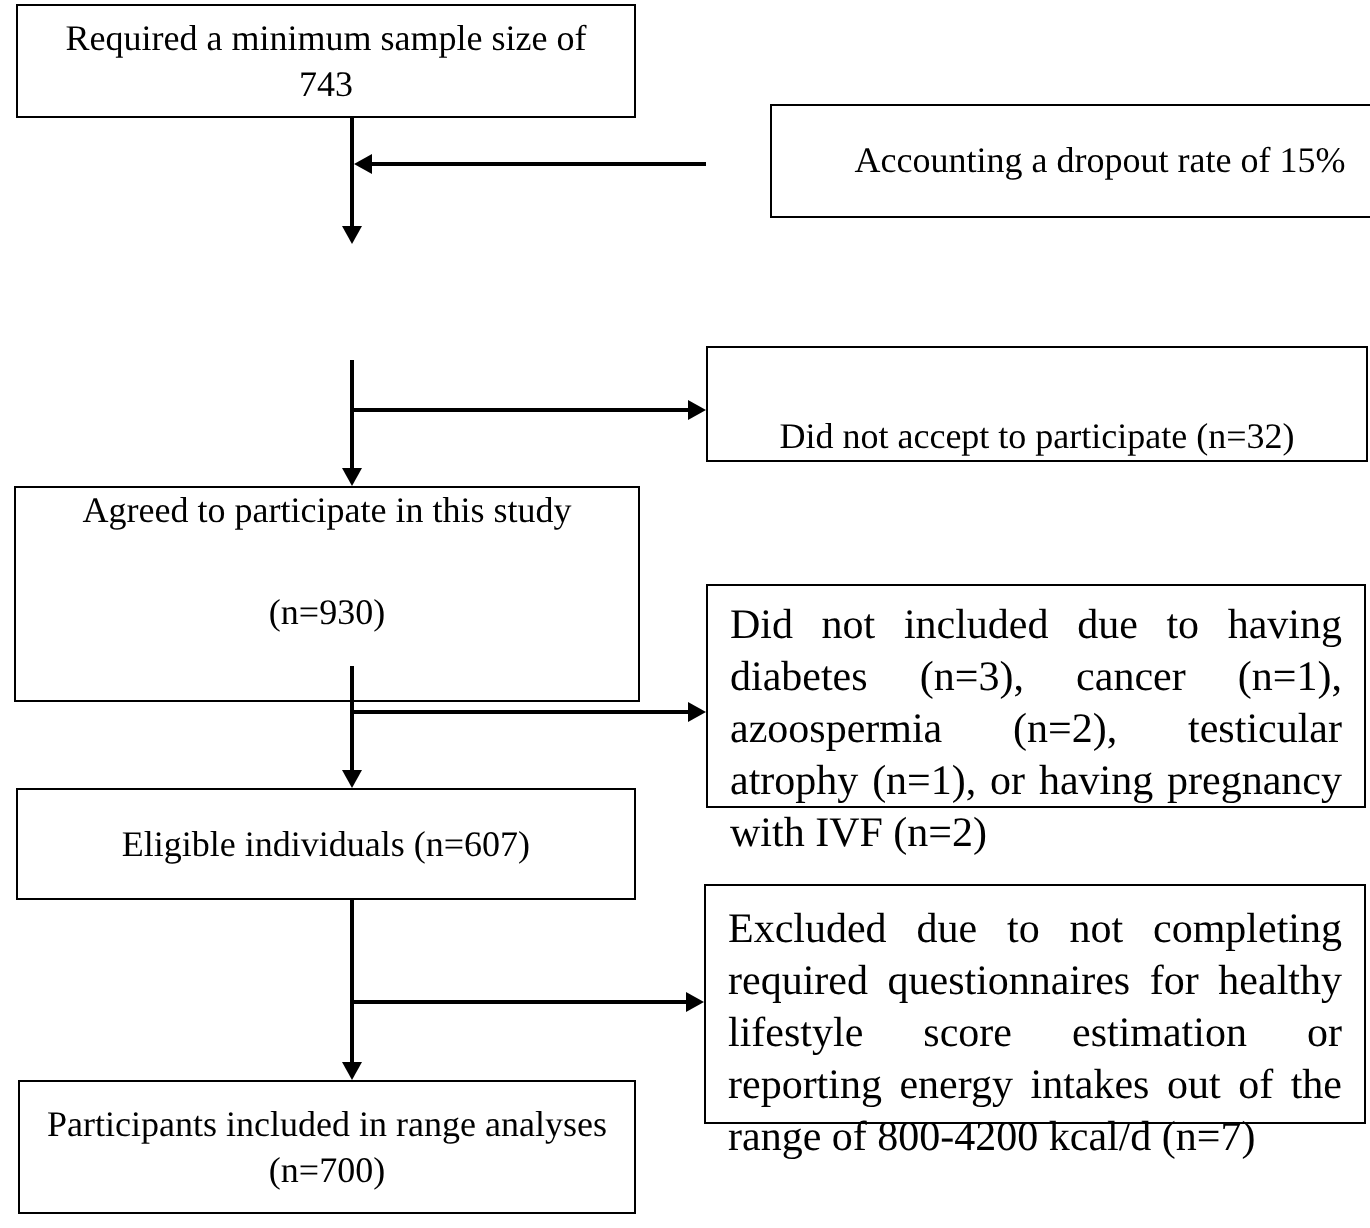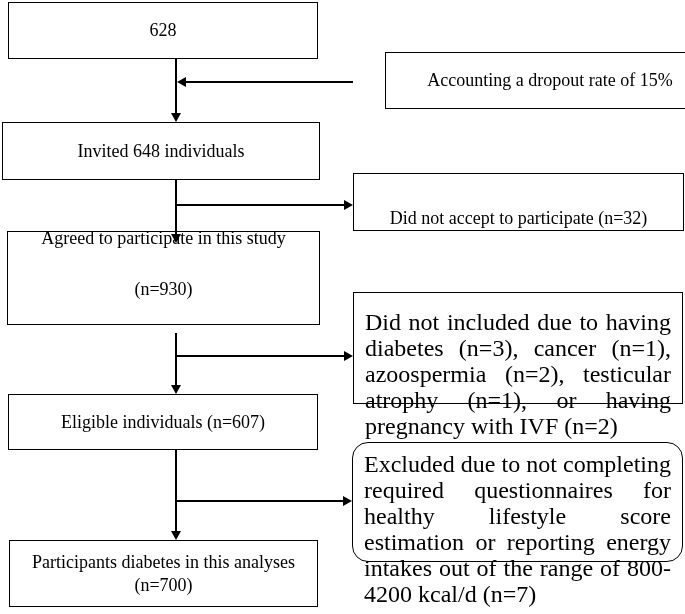--- a/index.html
+++ b/index.html
@@ -20,23 +20,23 @@
     flex-direction: column;
     align-items: center;
     justify-content: center;
     text-align: center;
     font-size: 18px;
     line-height: 23px;
   }
   .box.rjust {
     display: block;
     text-align: justify;
-    font-size: 24px;
+    font-size: 21px;
     line-height: 26px;
-    padding: 16px 11px;
+    padding: 6px 11px;
   }
   .gap { height: 12px; }
   .vline { position: absolute; width: 2px; background: #000000; }
   .hline { position: absolute; height: 2px; background: #000000; }
   .arrow-down {
     position: absolute; width: 0; height: 0;
     border-left: 5px solid transparent;
     border-right: 5px solid transparent;
     border-top: 9px solid #000000;
   }
@@ -52,55 +52,53 @@
     border-bottom: 5px solid transparent;
     border-right: 9px solid #000000;
   }
 </style>
 </head>
 <body>
 
 <div class="canvas">
 
   <div class="box" style="left:8px; top:2px; width:310px; height:57px;">
-    <div>628</div>
+    <div>Required a minimum sample size of</div>
+    <div>743</div>
   </div>
 
-  <div class="box" style="left:2px; top:122px; width:318px; height:58px;">
-    <div>Invited 648 individuals</div>
-  </div>
 
-  <div class="box" style="left:7px; top:231px; width:313px; height:94px;gap:28px;">
+  <div class="box" style="left:7px; top:243px; width:313px; height:108px;gap:28px;">
     <div>Agreed to participate in this study</div>
     <div>(n=930)</div>
     <div class="gap"></div>
   </div>
 
   <div class="box" style="left:8px; top:394px; width:310px; height:56px;justify-content:center;">
     <div>Eligible individuals (n=607)</div>
   </div>
 
   <div class="box" style="left:9px; top:540px; width:309px; height:67px;">
-    <div>Participants diabetes in this analyses</div>
+    <div>Participants included in range analyses</div>
     <div>(n=700)</div>
   </div>
 
   <div class="box" style="left:353px; top:52px; width:330px; height:57px;margin-left:32px;">
     <div>Accounting a dropout rate of 15%</div>
   </div>
 
   <div class="box" style="left:353px; top:173px; width:331px; height:58px;justify-content:flex-end;">
     <div>Did not accept to participate (n=32)</div>
   </div>
 
   <div class="box rjust" style="left:353px; top:292px; width:330px; height:112px;">
     <span>Did not included due to having diabetes (n=3), cancer (n=1), azoospermia (n=2), testicular atrophy (n=1), or having pregnancy with IVF (n=2)</span>
   </div>
 
-  <div class="box rjust" style="left:352px; top:442px; width:331px; height:120px; padding-top:8px;border-radius:16px;">
+  <div class="box rjust" style="left:352px; top:442px; width:331px; height:120px; padding-top:8px;">
     <span>Excluded due to not completing required questionnaires for healthy lifestyle score estimation or reporting energy intakes out of the range of 800-4200 kcal/d (n=7)</span>
   </div>
 
   <div class="vline" style="left:175px; top:59px;  height:55px;"></div>
   <div class="arrow-down" style="left:171px; top:113px;"></div>
 
   <div class="vline" style="left:175px; top:180px; height:54px;"></div>
   <div class="arrow-down" style="left:171px; top:234px;"></div>
 
   <div class="vline" style="left:175px; top:333px; height:52px;"></div>

